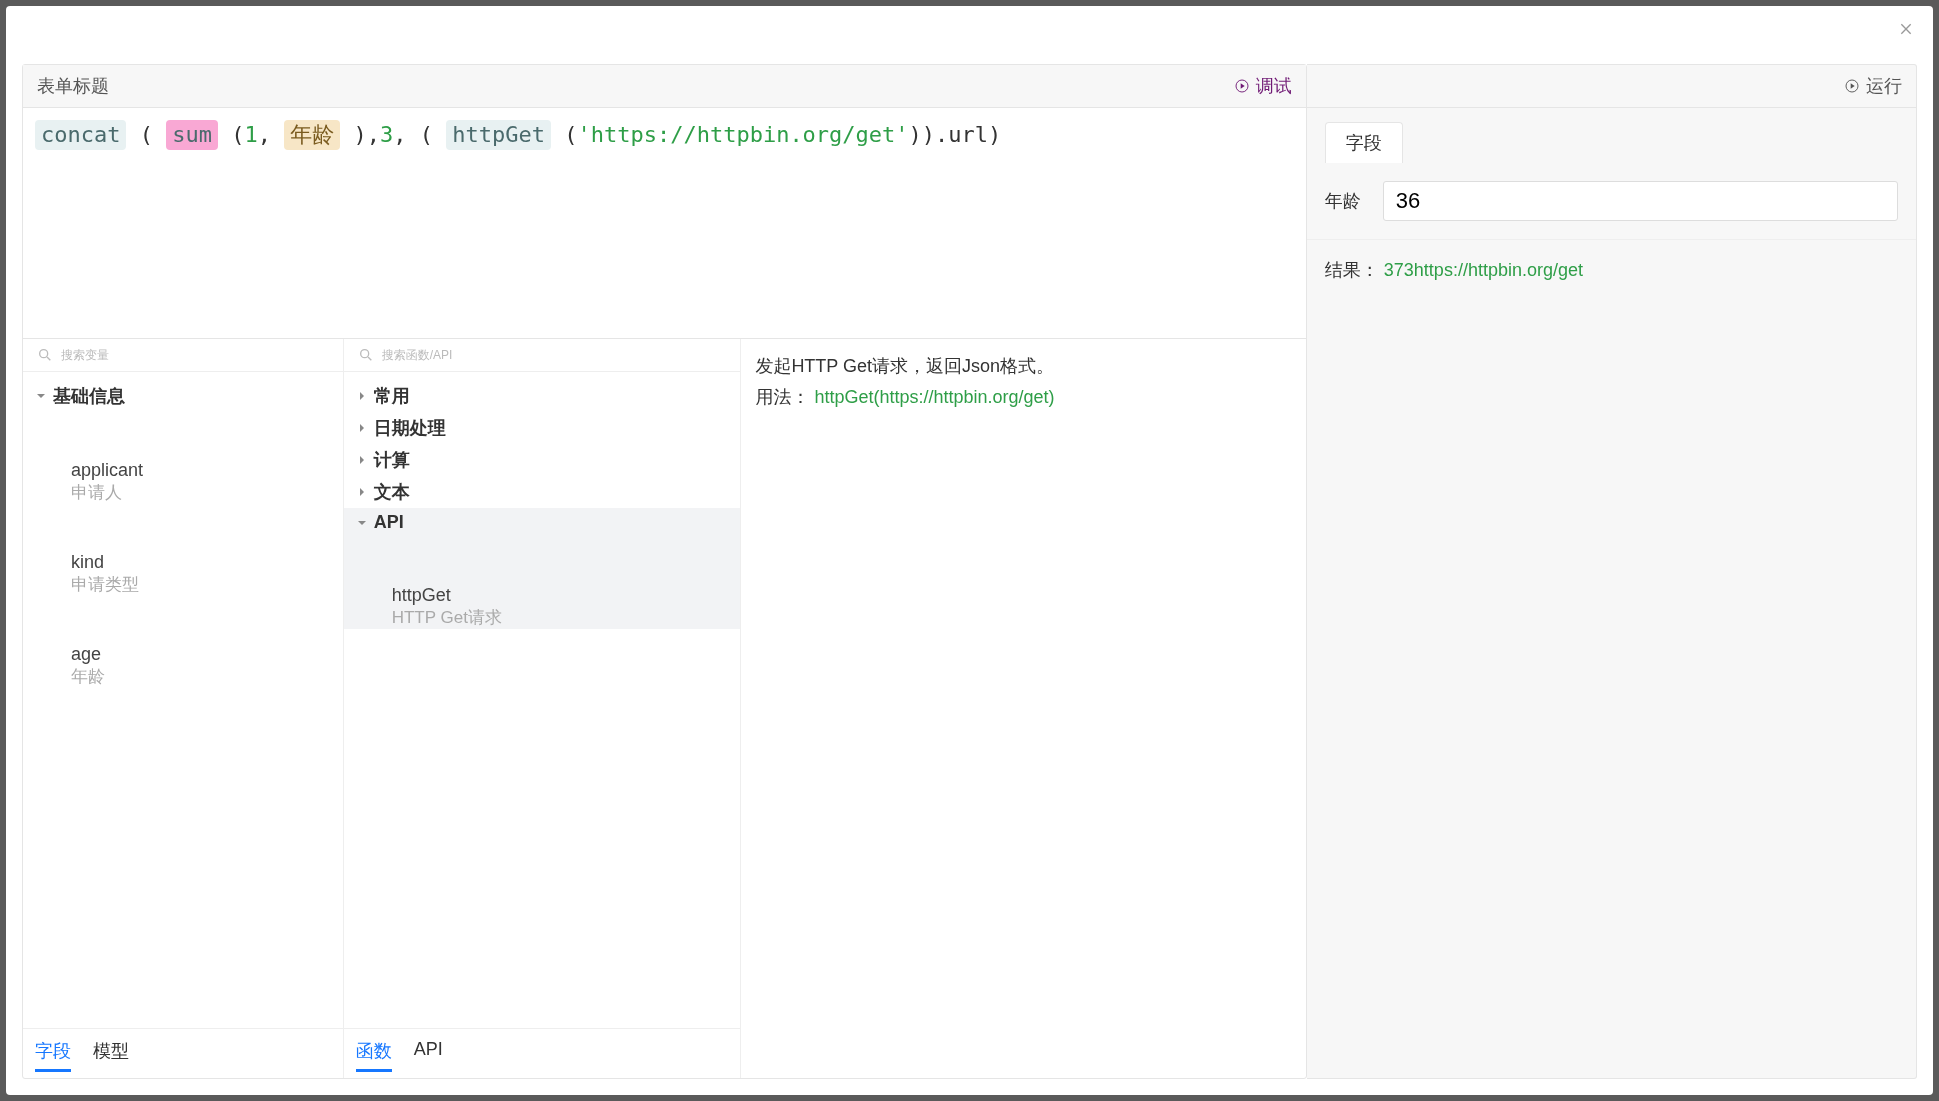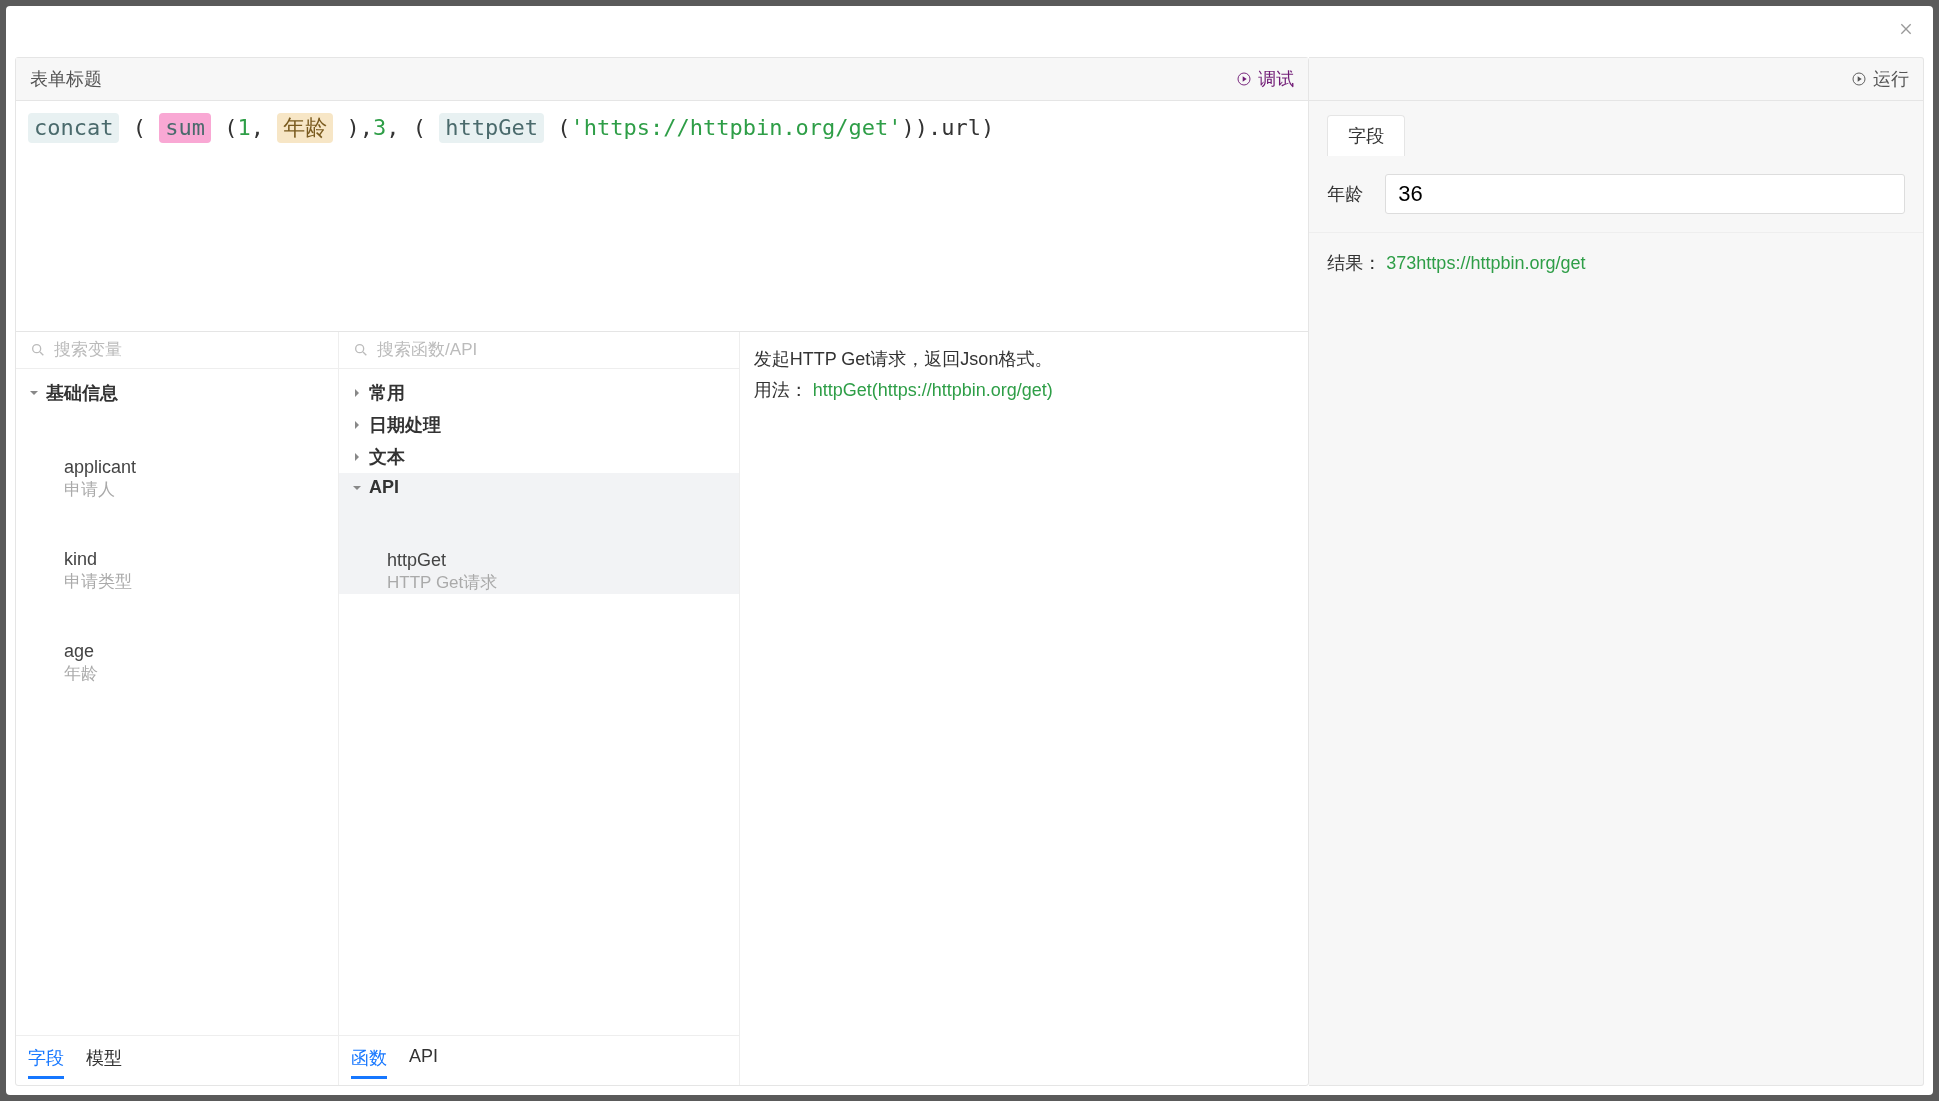--- a/index.html
+++ b/index.html
@@ -11,21 +11,21 @@
     overflow: hidden;
   }
 
   .modal {
     position: absolute;
     top: 6px; left: 6px; right: 6px; bottom: 6px;
     background: #fff;
     border-radius: 4px;
     display: flex;
     flex-direction: column;
-    padding: 9px;
+    padding: 16px;
   }
 
   .close-x {
     position: absolute;
     top: 14px; right: 18px;
     width: 18px; height: 18px;
     color: #999;
     cursor: pointer;
     display: flex; align-items: center; justify-content: center;
   }
@@ -109,21 +109,21 @@
   .col-doc  { flex: 1; padding: 12px 14px; font-size: 18px; color:#333; line-height:1.7; }
 
   .search {
     display: flex; align-items: center; gap: 8px;
     padding: 8px 14px;
     border-bottom: 1px solid #eee;
     color:#bbb;
   }
   .search svg { width:16px; height:16px; stroke:#bbb; fill:none; }
   .search-input {
-    border:none; outline:none; flex:1; font-size:17px; color:#555;
+    border:none; outline:none; flex:1; font-size:12px; color:#555;
     background: transparent;
   }
   .search-input::placeholder { color:#bbb; }
 
   .tree {
     flex:1;
     overflow-y:auto;
     padding: 8px 0 0 0;
     font-size: 18px;
   }
@@ -324,20 +324,30 @@
                   <span class="tree-label">日期处理</span>
                 </div>
               </div>
               <div class="node-group">
                 <div class="tree-row">
                   <span class="tree-caret">
                     <svg viewBox="0 0 10 10">
                       <path d="M3 1 L7 5 L3 9 Z"></path>
                     </svg>
                   </span>
+                  <span class="tree-label">计算</span>
+                </div>
+              </div>
+              <div class="node-group">
+                <div class="tree-row">
+                  <span class="tree-caret">
+                    <svg viewBox="0 0 10 10">
+                      <path d="M3 1 L7 5 L3 9 Z"></path>
+                    </svg>
+                  </span>
                   <span class="tree-label">文本</span>
                 </div>
               </div>
               <div class="node-group selected">
                 <div class="tree-row">
                   <span class="tree-caret">
                     <svg viewBox="0 0 10 10">
                       <path d="M1 3 L5 7 L9 3 Z"></path>
                     </svg>
                   </span>

